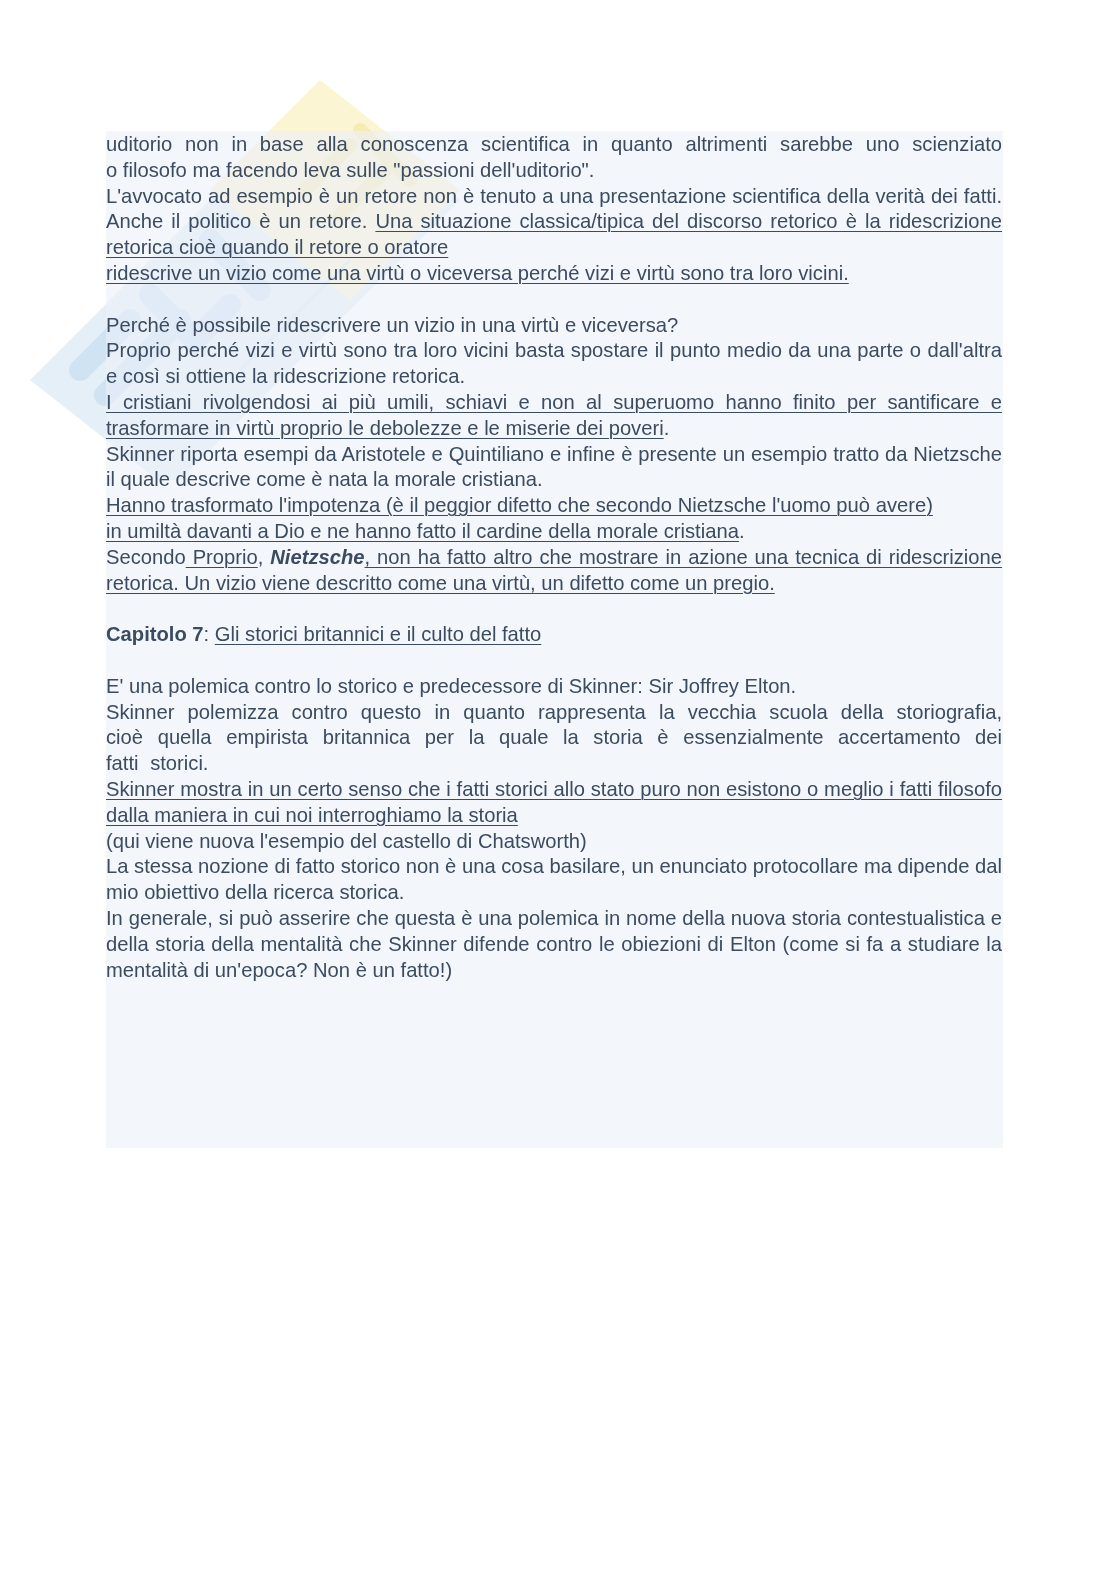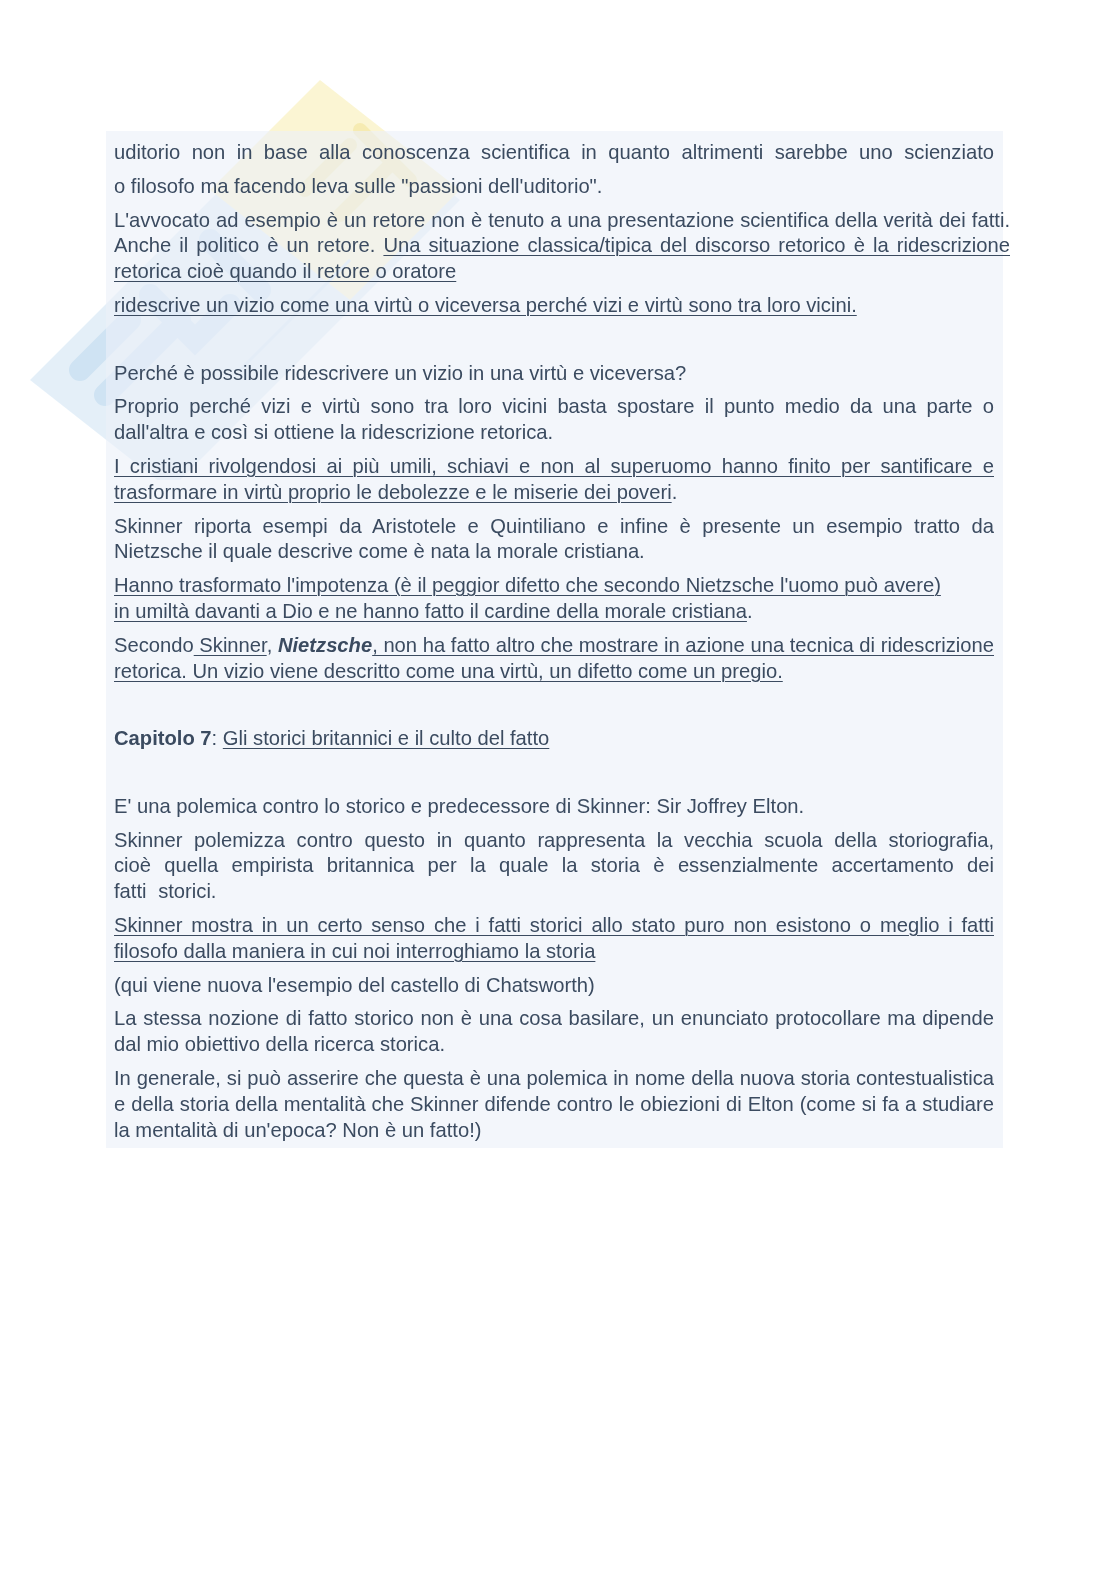--- a/index.html
+++ b/index.html
@@ -13,21 +13,21 @@
   }
   .page-box {
     position: absolute; left: 106px; top: 131px; width: 897px; height: 1017px;
     background: rgba(236, 241, 248, 0.62);
     z-index: 1;
   }
   .content {
     position: absolute; left: 106px; top: 132px; width: 896px; z-index: 2;
     color: #3b4b60; font-size: 20.2px; line-height: 25.8px;
   }
-  .content p { margin: 8px; }
+  .content p { margin: 0; }
   .j { text-align: justify; text-align-last: left; }
   .jl { text-align: justify; text-align-last: justify; }
   .u { text-decoration: underline; text-decoration-thickness: 1px; text-underline-offset: 3px; }
   .blank { height: 25.8px; }
   .b { font-weight: bold; }
   .i { font-style: italic; font-weight: bold; }
 </style>
 </head>
 <body>
 
@@ -57,21 +57,21 @@
   <p class="j" style="width:896px">
     <span>L'avvocato ad esempio è un retore non è tenuto a una presentazione scientifica della verità dei fatti. Anche il politico è un retore. </span><span class="u">Una situazione classica/tipica del discorso retorico è la ridescrizione retorica cioè quando il retore o oratore</span>
   </p>
   <p><span class="u">ridescrive un vizio come una virtù o viceversa perché vizi e virtù sono tra loro vicini.</span></p>
   <div class="blank"></div>
   <p>Perché è possibile ridescrivere un vizio in una virtù e viceversa?</p>
   <p class="j">Proprio perché vizi e virtù sono tra loro vicini basta spostare il punto medio da una parte o dall'altra e così si ottiene la ridescrizione retorica.</p>
   <p class="j"><span class="u">I cristiani rivolgendosi ai più umili, schiavi e non al superuomo hanno finito per santificare e trasformare in virtù proprio le debolezze e le miserie dei poveri</span><span>.</span></p>
   <p class="j">Skinner riporta esempi da Aristotele e Quintiliano e infine è presente un esempio tratto da Nietzsche il quale descrive come è nata la morale cristiana.</p>
   <p style="padding-right:50px"><span class="u">Hanno trasformato l'impotenza (è il peggior difetto che secondo Nietzsche l'uomo può avere) in umiltà davanti a Dio e ne hanno fatto il cardine della morale cristiana</span><span>.</span></p>
-  <p class="j"><span>Secondo</span><span class="u"> Skinner</span><span>, </span><span class="i">Nietzsche</span><span class="u">, non ha fatto altro che mostrare in azione una tecnica di ridescrizione retorica. Un vizio viene descritto come una virtù, un difetto come un pregio. </span></p>
+  <p class="j"><span>Secondo</span><span class="u"> Proprio</span><span>, </span><span class="i">Nietzsche</span><span class="u">, non ha fatto altro che mostrare in azione una tecnica di ridescrizione retorica. Un vizio viene descritto come una virtù, un difetto come un pregio. </span></p>
   <div class="blank"></div>
   <p><span class="b">Capitolo 7</span><span>: </span><span class="u">Gli storici britannici e il culto del fatto</span></p>
   <div class="blank"></div>
   <p>E' una polemica contro lo storico e predecessore di Skinner: Sir Joffrey Elton.</p>
   <p class="j" style="word-spacing:6px">Skinner polemizza contro questo in quanto rappresenta la vecchia scuola della storiografia, cioè quella empirista britannica per la quale la storia è essenzialmente accertamento dei fatti storici.</p>
   <p class="j"><span class="u">Skinner mostra in un certo senso che i fatti storici allo stato puro non esistono o meglio i fatti filosofo dalla maniera in cui noi interroghiamo la storia</span></p>
   <p>(qui viene nuova l'esempio del castello di Chatsworth)</p>
   <p class="j">La stessa nozione di fatto storico non è una cosa basilare, un enunciato protocollare ma dipende dal mio obiettivo della ricerca storica.</p>
   <p class="j">In generale, si può asserire che questa è una polemica in nome della nuova storia contestualistica  e della storia della mentalità che Skinner difende contro le obiezioni di Elton (come si fa a studiare la mentalità di un'epoca? Non è un fatto!)</p>
 </div>

